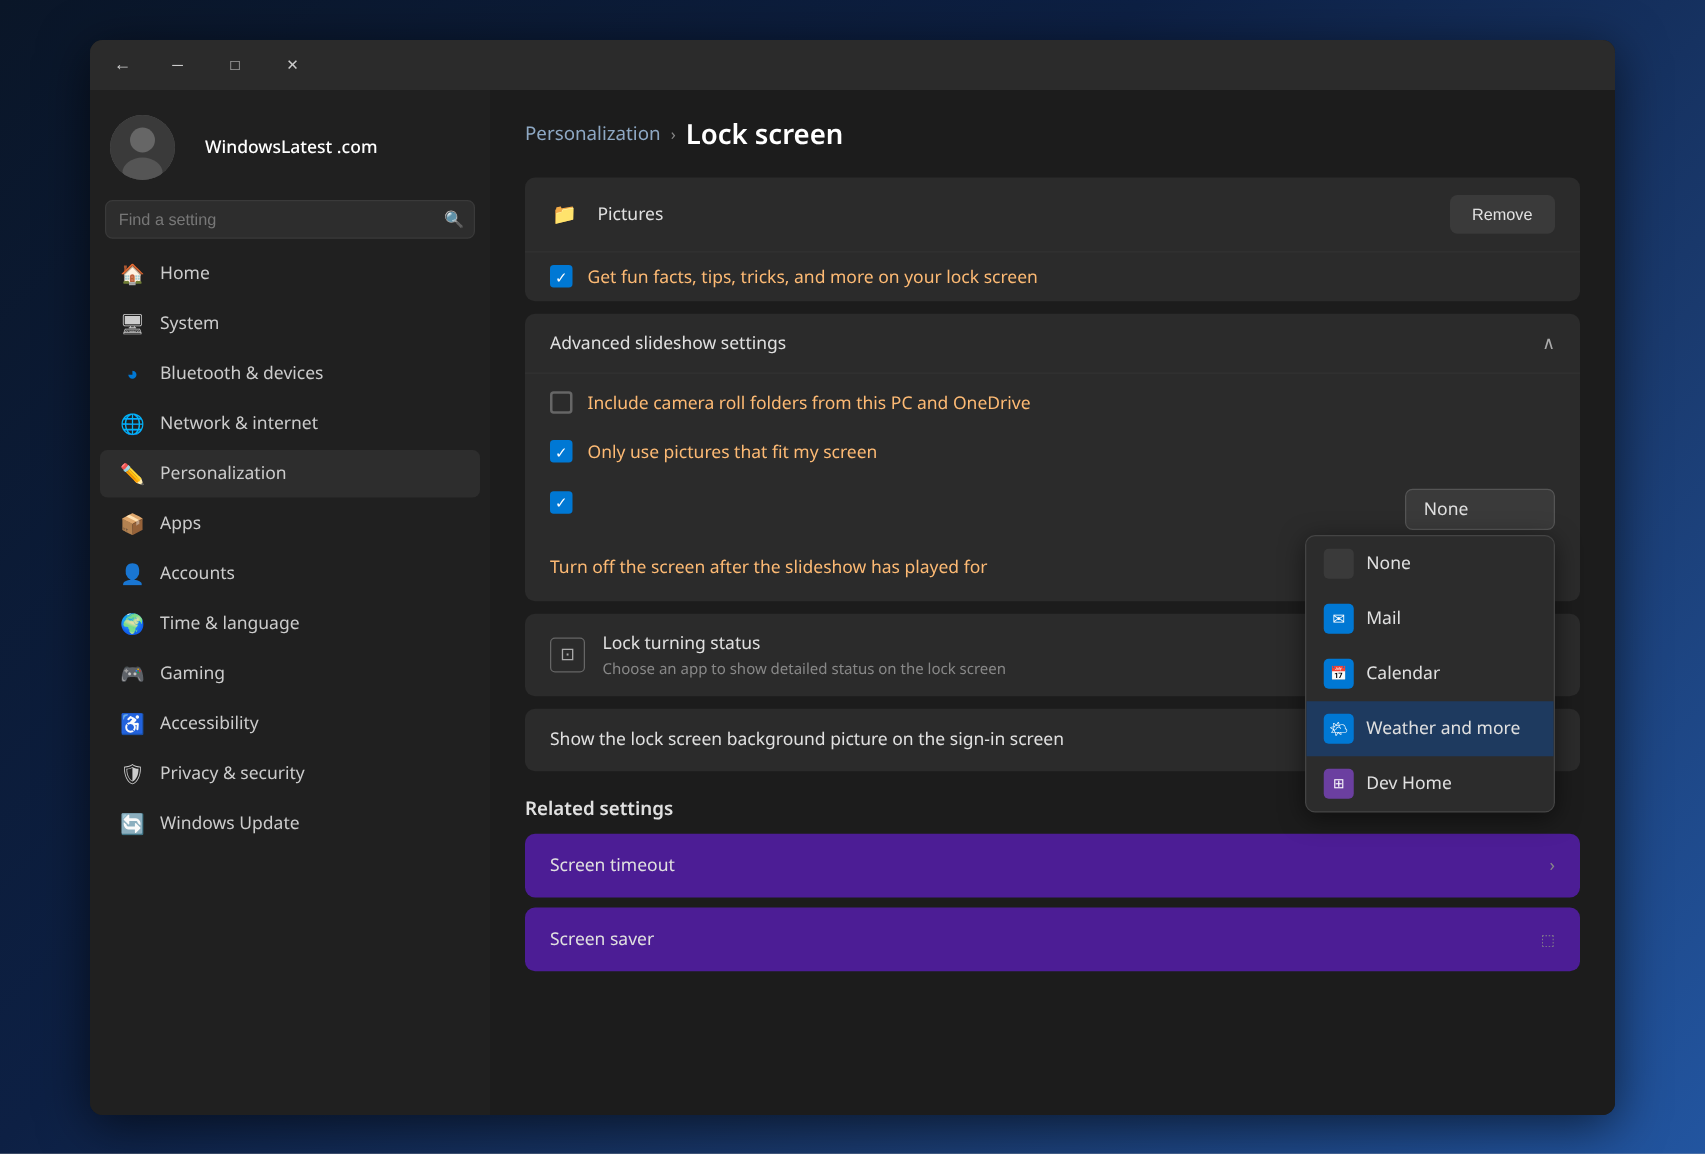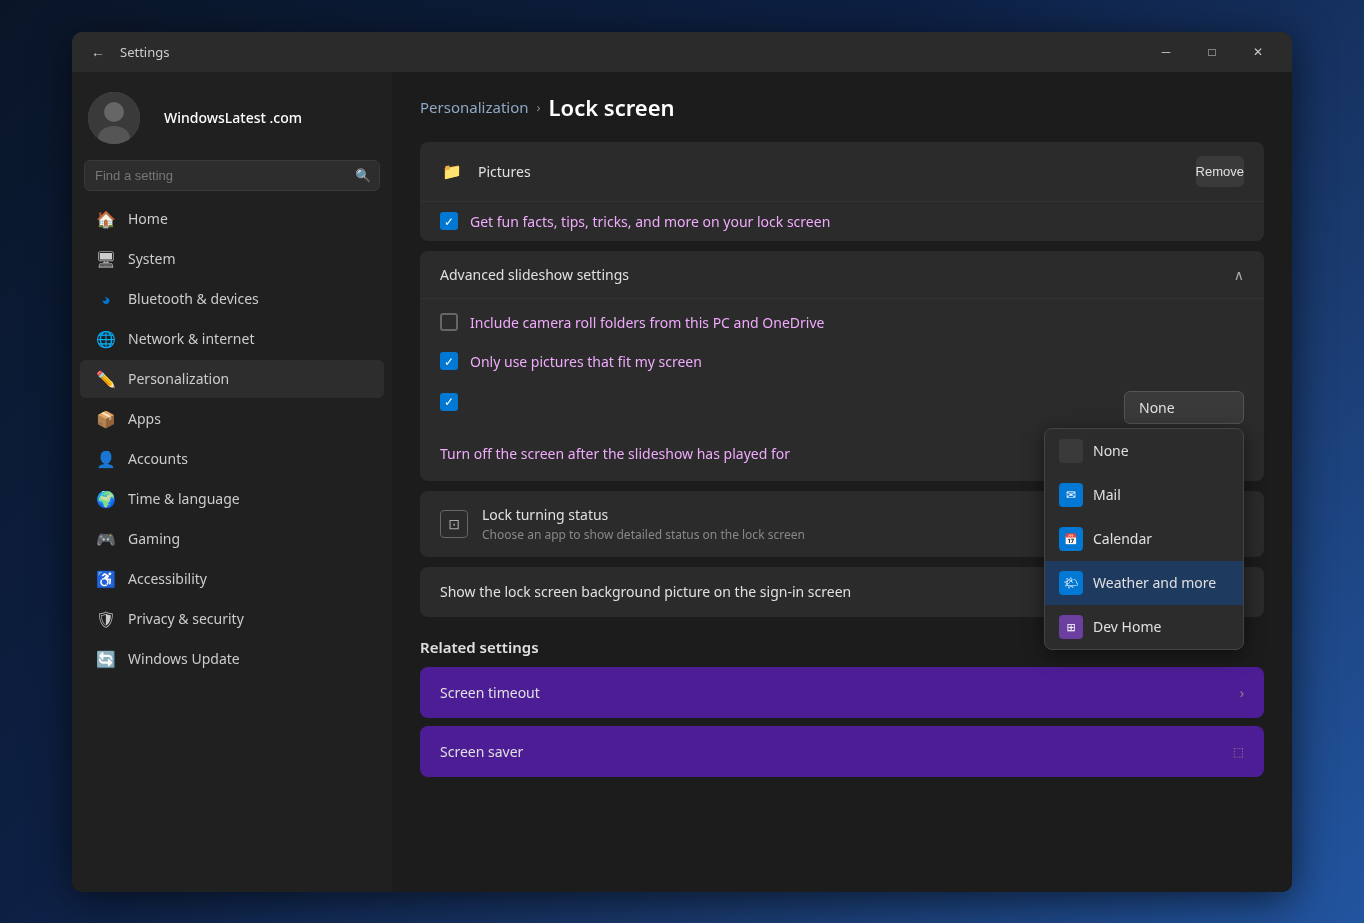--- a/index.html
+++ b/index.html
@@ -184,21 +184,21 @@
       flex-shrink: 0;
     }
     .row-text { flex: 1; }
     .row-label { color: #e0e0e0; font-size: 14px; }
     .row-sublabel { color: #888; font-size: 12px; margin-top: 2px; }
     .btn-remove {
       background: #3a3a3a;
       border: none;
       border-radius: 6px;
       color: #e0e0e0;
-      padding: 8px 0;
+      padding: 8px 18px;
       font-size: 13px;
       cursor: pointer;
     }
     
     .checkbox-wrap {
       display: flex;
       align-items: center;
       gap: 12px;
       padding: 10px 20px;
     }
@@ -209,21 +209,21 @@
       background: #0078d4;
       display: flex; align-items: center; justify-content: center;
       flex-shrink: 0;
       cursor: pointer;
     }
     .checkbox.unchecked {
       background: transparent;
       border-color: #666;
     }
     .checkbox-check { color: #fff; font-size: 12px; }
-    .checkbox-label { color: #f0abfc; font-size: 14px; }
+    .checkbox-label { color: #fdba74; font-size: 14px; }
     
     .section-header {
       display: flex;
       align-items: center;
       justify-content: space-between;
       padding: 14px 20px;
       cursor: pointer;
     }
     .section-header-title { color: #e0e0e0; font-size: 14px; }
     .section-chevron { color: #aaa; font-size: 14px; }
@@ -336,21 +336,20 @@
   </style>
 </head>
 <body>
 
 <div class="window">
 
   <div class="titlebar">
     <div class="titlebar-back">
       <span>←</span>
     </div>
-    <div class="titlebar-title">Settings</div>
     <div class="titlebar-controls">
       <div class="titlebar-btn">─</div>
       <div class="titlebar-btn">□</div>
       <div class="titlebar-btn close">✕</div>
     </div>
   </div>
 
   <div class="main-content">
 
     <div class="sidebar">

